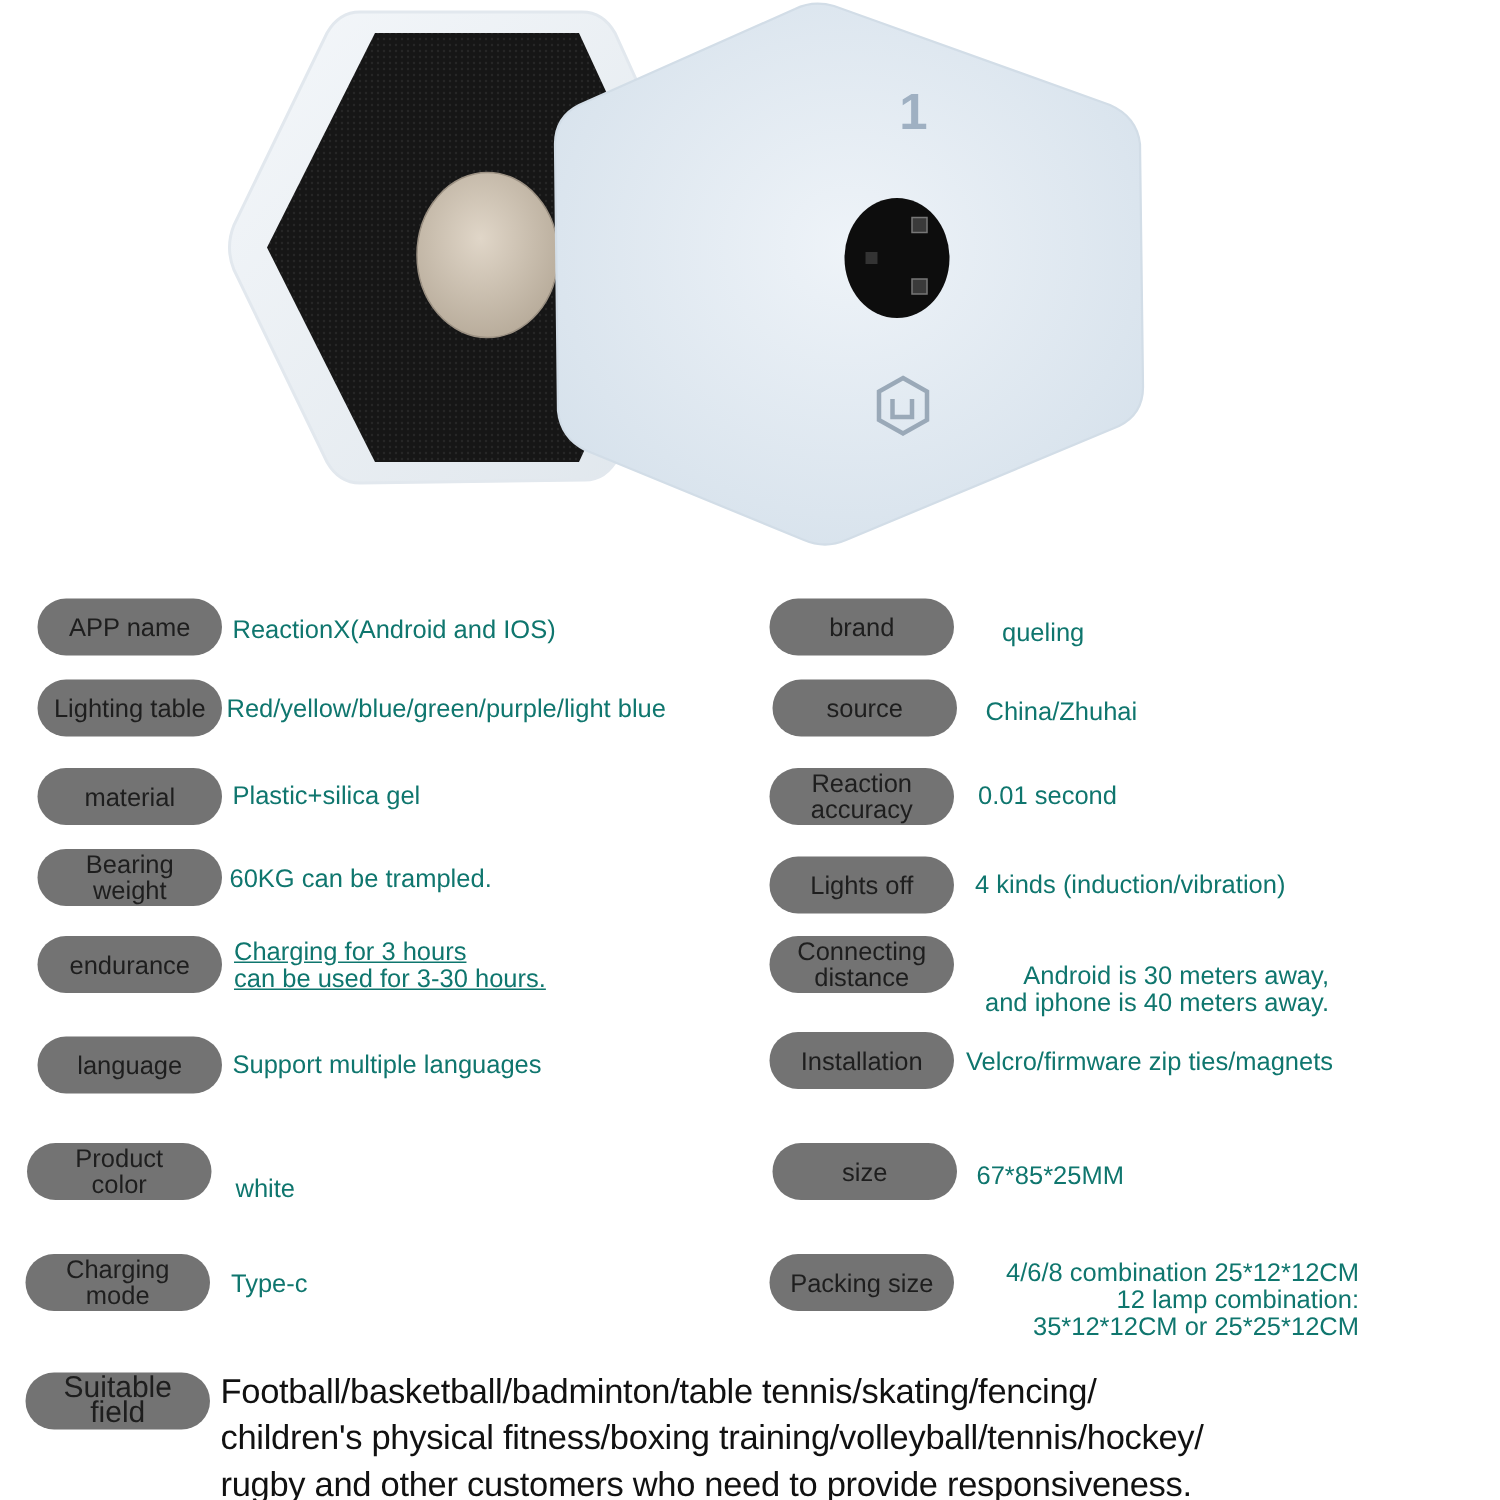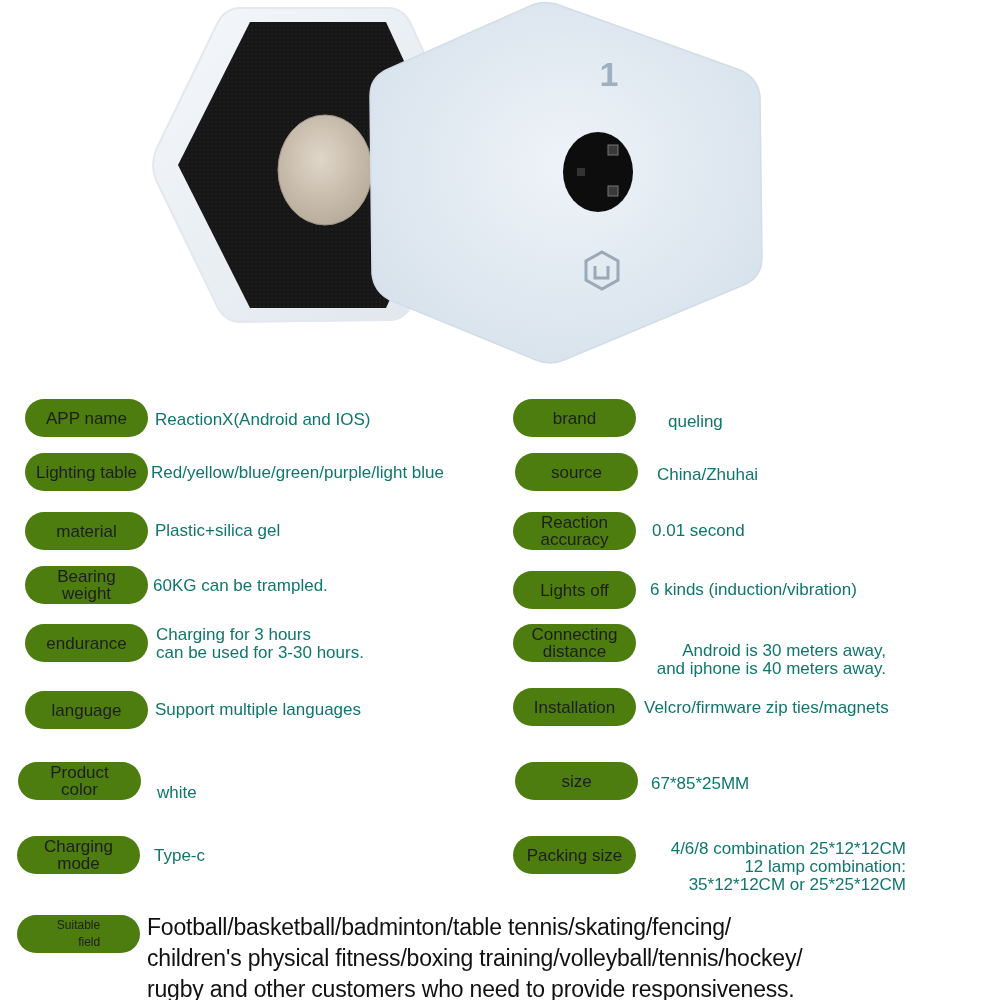--- a/index.html
+++ b/index.html
@@ -2,26 +2,26 @@
 <html><head>
 <meta charset="utf-8">
 <style>
   html, body { margin:0; padding:0; background:#ffffff; }
   body { width:1000px; height:1000px; position:relative; overflow:hidden;
          font-family:"Liberation Sans", "DejaVu Sans", sans-serif; color:#1a1a1a; }
 
   .hero { position:absolute; left:90px; top:0; width:780px; height:370px; background:#ffffff; }
   .hero svg { width:100%; height:100%; display:block; }
 
-  .pill { position:absolute; background:#4d7c0f; border-radius:19px; display:flex;
+  .pill { position:absolute; background:#737373; border-radius:19px; display:flex;
           align-items:center; justify-content:center; text-align:center;
           font-size:17px; line-height:17px; color:#1e1e1e; white-space:pre-line; }
   .val { position:absolute; font-size:17px; line-height:18px; color:#0f766e; white-space:pre-line; }
   .val.center { text-align:right;margin-top:14px; }
-  .suit-pill { font-size:12px; line-height:17px;text-align:right; }
+  .suit-pill { font-size:20px; line-height:17px; }
   .suit-val { position:absolute; left:147px; top:912px; font-size:23px; line-height:31px;
               color:#111; white-space:pre-line; letter-spacing:-0.2px; }
 </style>
 </head>
 <body>
 
 <div class="hero">
   <svg viewBox="0 0 780 370" xmlns="http://www.w3.org/2000/svg">
     <defs>
       <linearGradient id="frame" x1="0" y1="0" x2="1" y2="1">
@@ -75,21 +75,21 @@
   <div class="pill" style="left:25px;top:512px;width:123px;height:38px;">material</div>
   <div class="val" style="left:155px;top:522px;">Plastic+silica gel</div>
 </div>
 <div>
   <div class="pill" style="left:25px;top:566px;width:123px;height:38px;">Bearing
 weight</div>
   <div class="val" style="left:153px;top:577px;">60KG can be trampled.</div>
 </div>
 <div>
   <div class="pill" style="left:25px;top:624px;width:123px;height:38px;">endurance</div>
-  <div class="val" style="left:156px;top:626px;">Charging for 3 hours
+  <div class="val" style="left:156px;top:626px;text-decoration:underline;">Charging for 3 hours
 can be used for 3-30 hours.</div>
 </div>
 <div>
   <div class="pill" style="left:25px;top:691px;width:123px;height:38px;">language</div>
   <div class="val" style="left:155px;top:701px;">Support multiple languages</div>
 </div>
 <div>
   <div class="pill" style="left:18px;top:762px;width:123px;height:38px;">Product
 color</div>
   <div class="val" style="left:157px;top:784px;">white</div>
@@ -108,21 +108,21 @@
   <div class="pill" style="left:515px;top:453px;width:123px;height:38px;">source</div>
   <div class="val" style="left:657px;top:466px;">China/Zhuhai</div>
 </div>
 <div>
   <div class="pill" style="left:513px;top:512px;width:123px;height:38px;">Reaction
 accuracy</div>
   <div class="val" style="left:652px;top:522px;">0.01 second</div>
 </div>
 <div>
   <div class="pill" style="left:513px;top:571px;width:123px;height:38px;">Lights off</div>
-  <div class="val" style="left:650px;top:581px;">6 kinds (induction/vibration)</div>
+  <div class="val" style="left:650px;top:581px;">4 kinds (induction/vibration)</div>
 </div>
 <div>
   <div class="pill" style="left:513px;top:624px;width:123px;height:38px;">Connecting
 distance</div>
   <div class="val center" style="left:636px;top:628px;width:250px;">Android is 30 meters away,
 and iphone is 40 meters away.</div>
 </div>
 <div>
   <div class="pill" style="left:513px;top:688px;width:123px;height:38px;">Installation</div>
   <div class="val" style="left:644px;top:699px;">Velcro/firmware zip ties/magnets</div>

